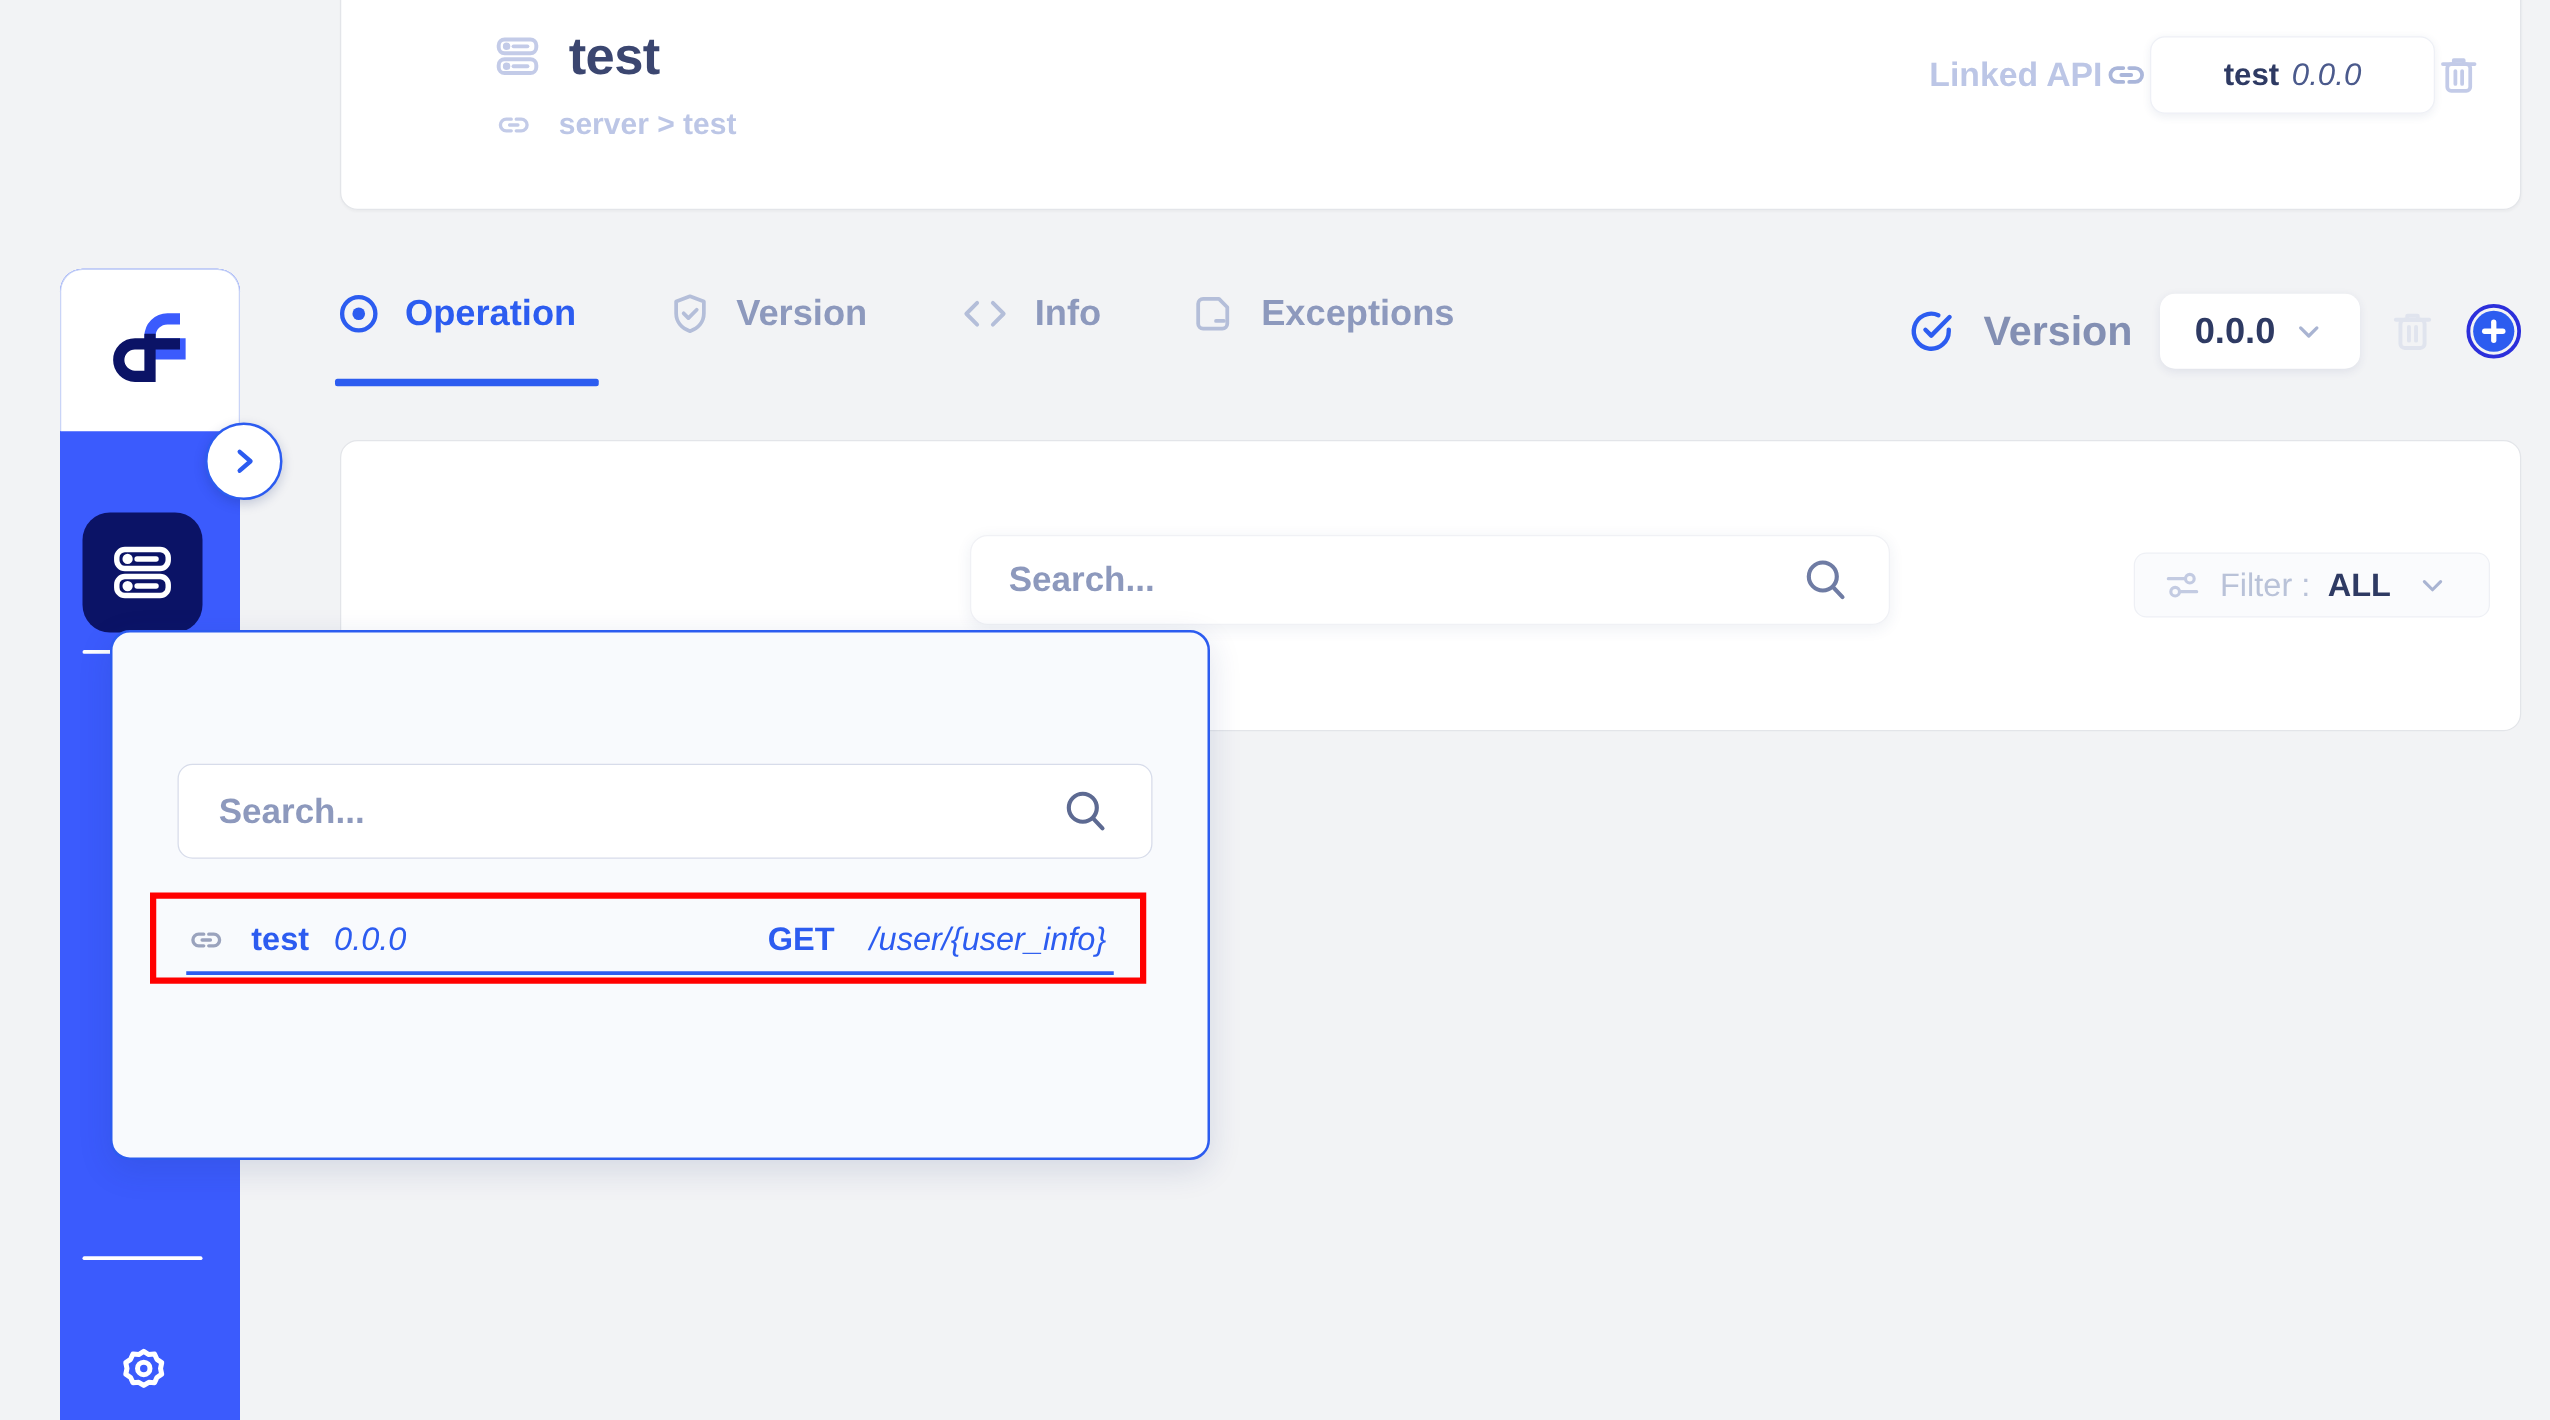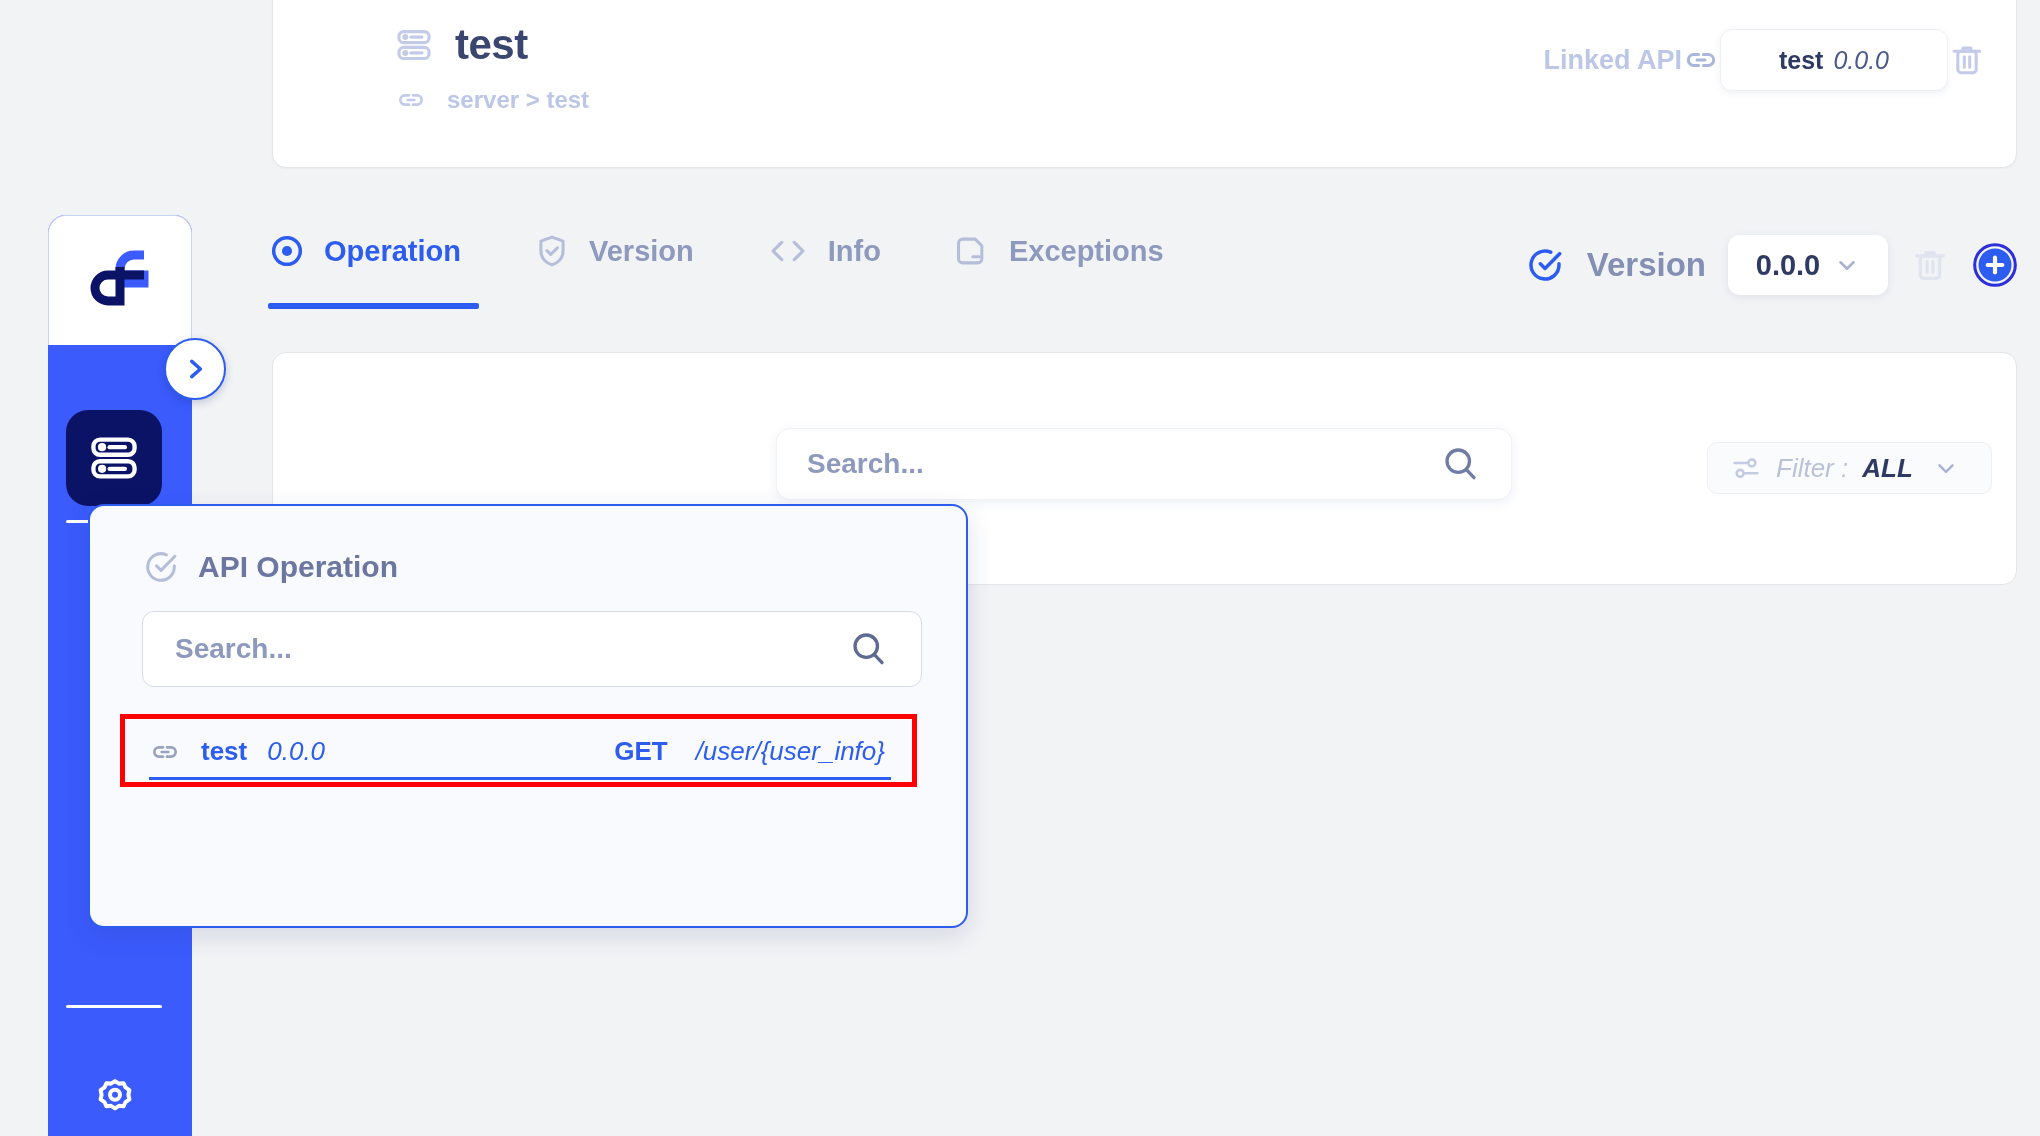--- a/index.html
+++ b/index.html
@@ -141,21 +141,21 @@
     background: #ffffff; border: 1px solid #f0f1f5; border-radius: 14px;
     box-shadow: 0 3px 12px rgba(40,60,120,.08);
     display: flex; align-items: center; padding: 0 30px;
   }
   .ms-ph { font-size: 28px; font-weight: 600; color: #8d99bd; flex: 1; }
 
   .filter-box {
     position: absolute; right: 48px; top: 442px;
     width: 285px; height: 52px;
     background: #fafbfd; border: 1px solid #eef0f5; border-radius: 10px;
-    display: flex; align-items: center; gap: 14px; padding: 0 22px; font-style: italic;
+    display: flex; align-items: center; gap: 14px; padding: 0 22px;
   }
   .f-label { font-size: 26px; color: #b9c2d8; font-weight: 500; }
   .f-val { font-size: 26px; color: #2e3a63; font-weight: 700; }
 
   
   .popup {
     position: absolute; left: 88px; top: 504px;
     width: 880px; height: 424px;
     background: #f8fafd;
     border: 2px solid #2c5cf0;
@@ -401,29 +401,20 @@
     <span class="f-val">ALL</span>
     <span style="margin-left:6px">
       <svg width="26" height="26" viewBox="0 0 24 24" fill="none" stroke="#a9b4d2" stroke-width="2.3" stroke-linecap="round" stroke-linejoin="round">
         <polyline points="6 9.5 12 15.5 18 9.5"></polyline>
       </svg>
     </span>
   </div>
 
   <div class="popup">
 
-    <div class="pp-head">
-      <span>
-        <svg width="38" height="38" viewBox="0 0 24 24" fill="none" stroke="#b4bed9" stroke-width="1.9" stroke-linecap="round" stroke-linejoin="round">
-          <path d="M20.4 11.2v.8a8.4 8.4 0 1 1-4.98-7.68"></path>
-          <polyline points="20.8 5.2 12 14.1 9.2 11.3"></polyline>
-        </svg>
-      </span>
-      <span class="pp-title">API Operation</span>
-    </div>
 
     <div class="pp-search">
       <span class="pp-ph">Search...</span>
       <span>
         <svg width="42" height="42" viewBox="0 0 24 24" fill="none" stroke="#5d6a92" stroke-width="1.9" stroke-linecap="round">
           <circle cx="11" cy="10.4" r="6.4"></circle>
           <line x1="15.8" y1="15.4" x2="20" y2="19.8"></line>
         </svg>
       </span>
     </div>

